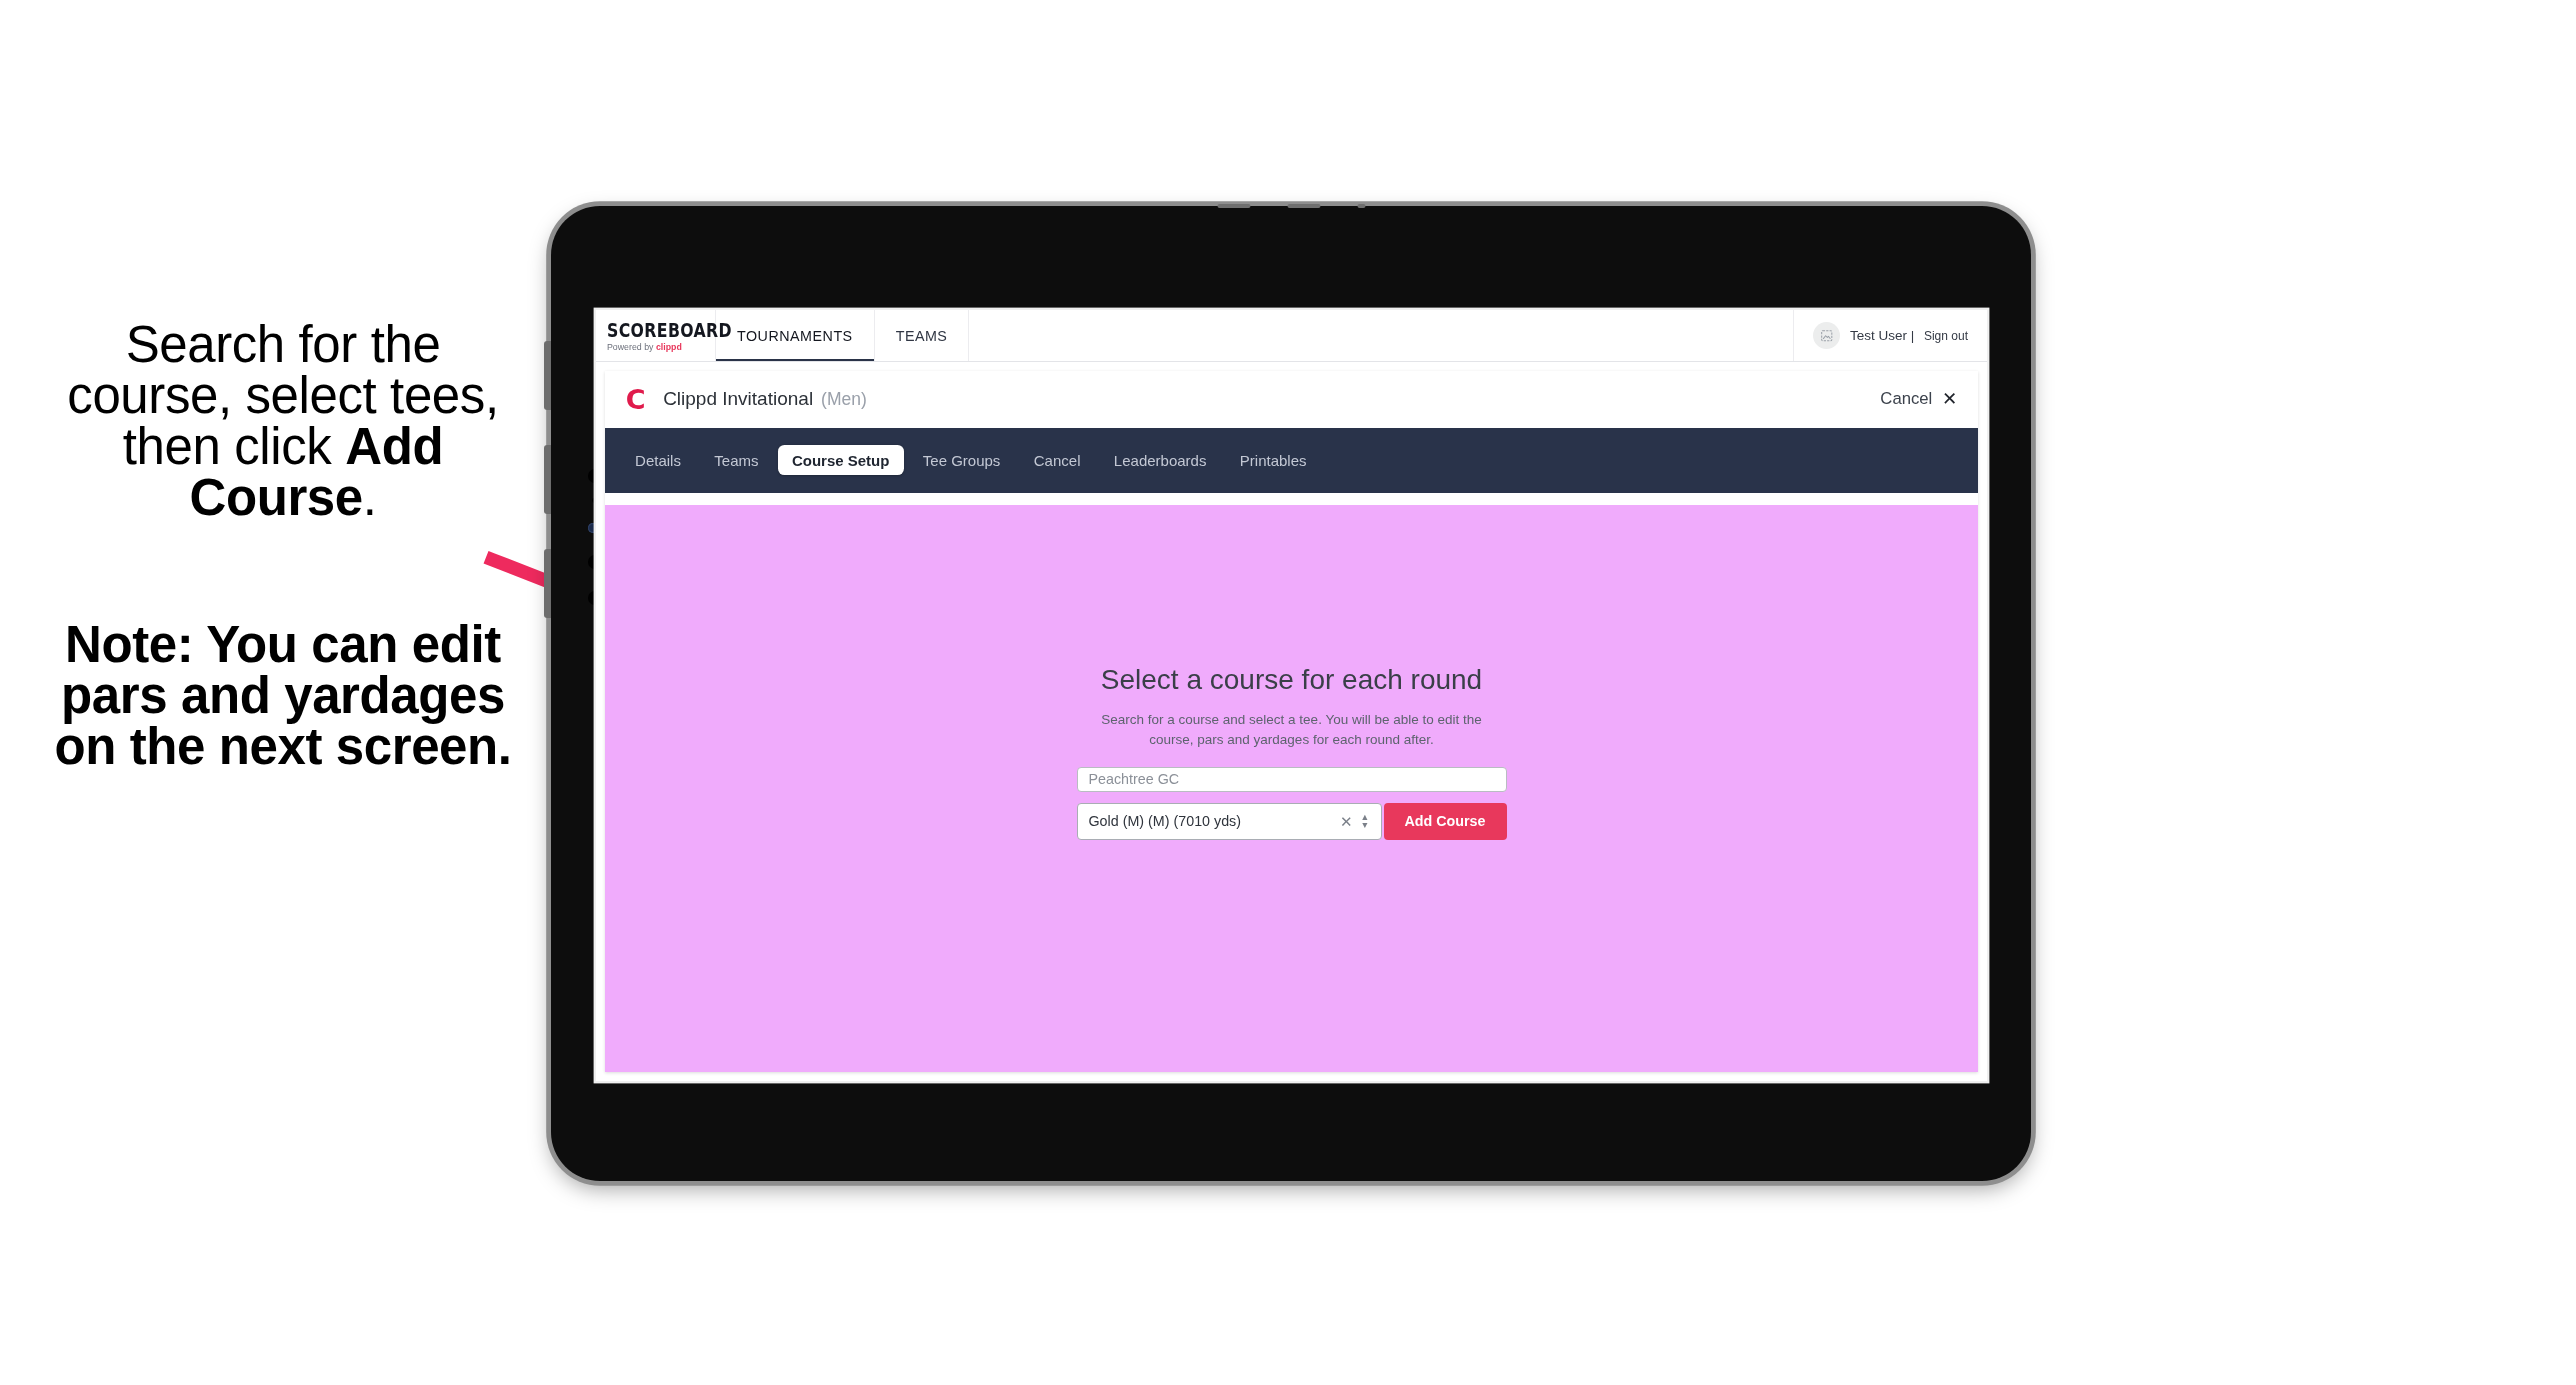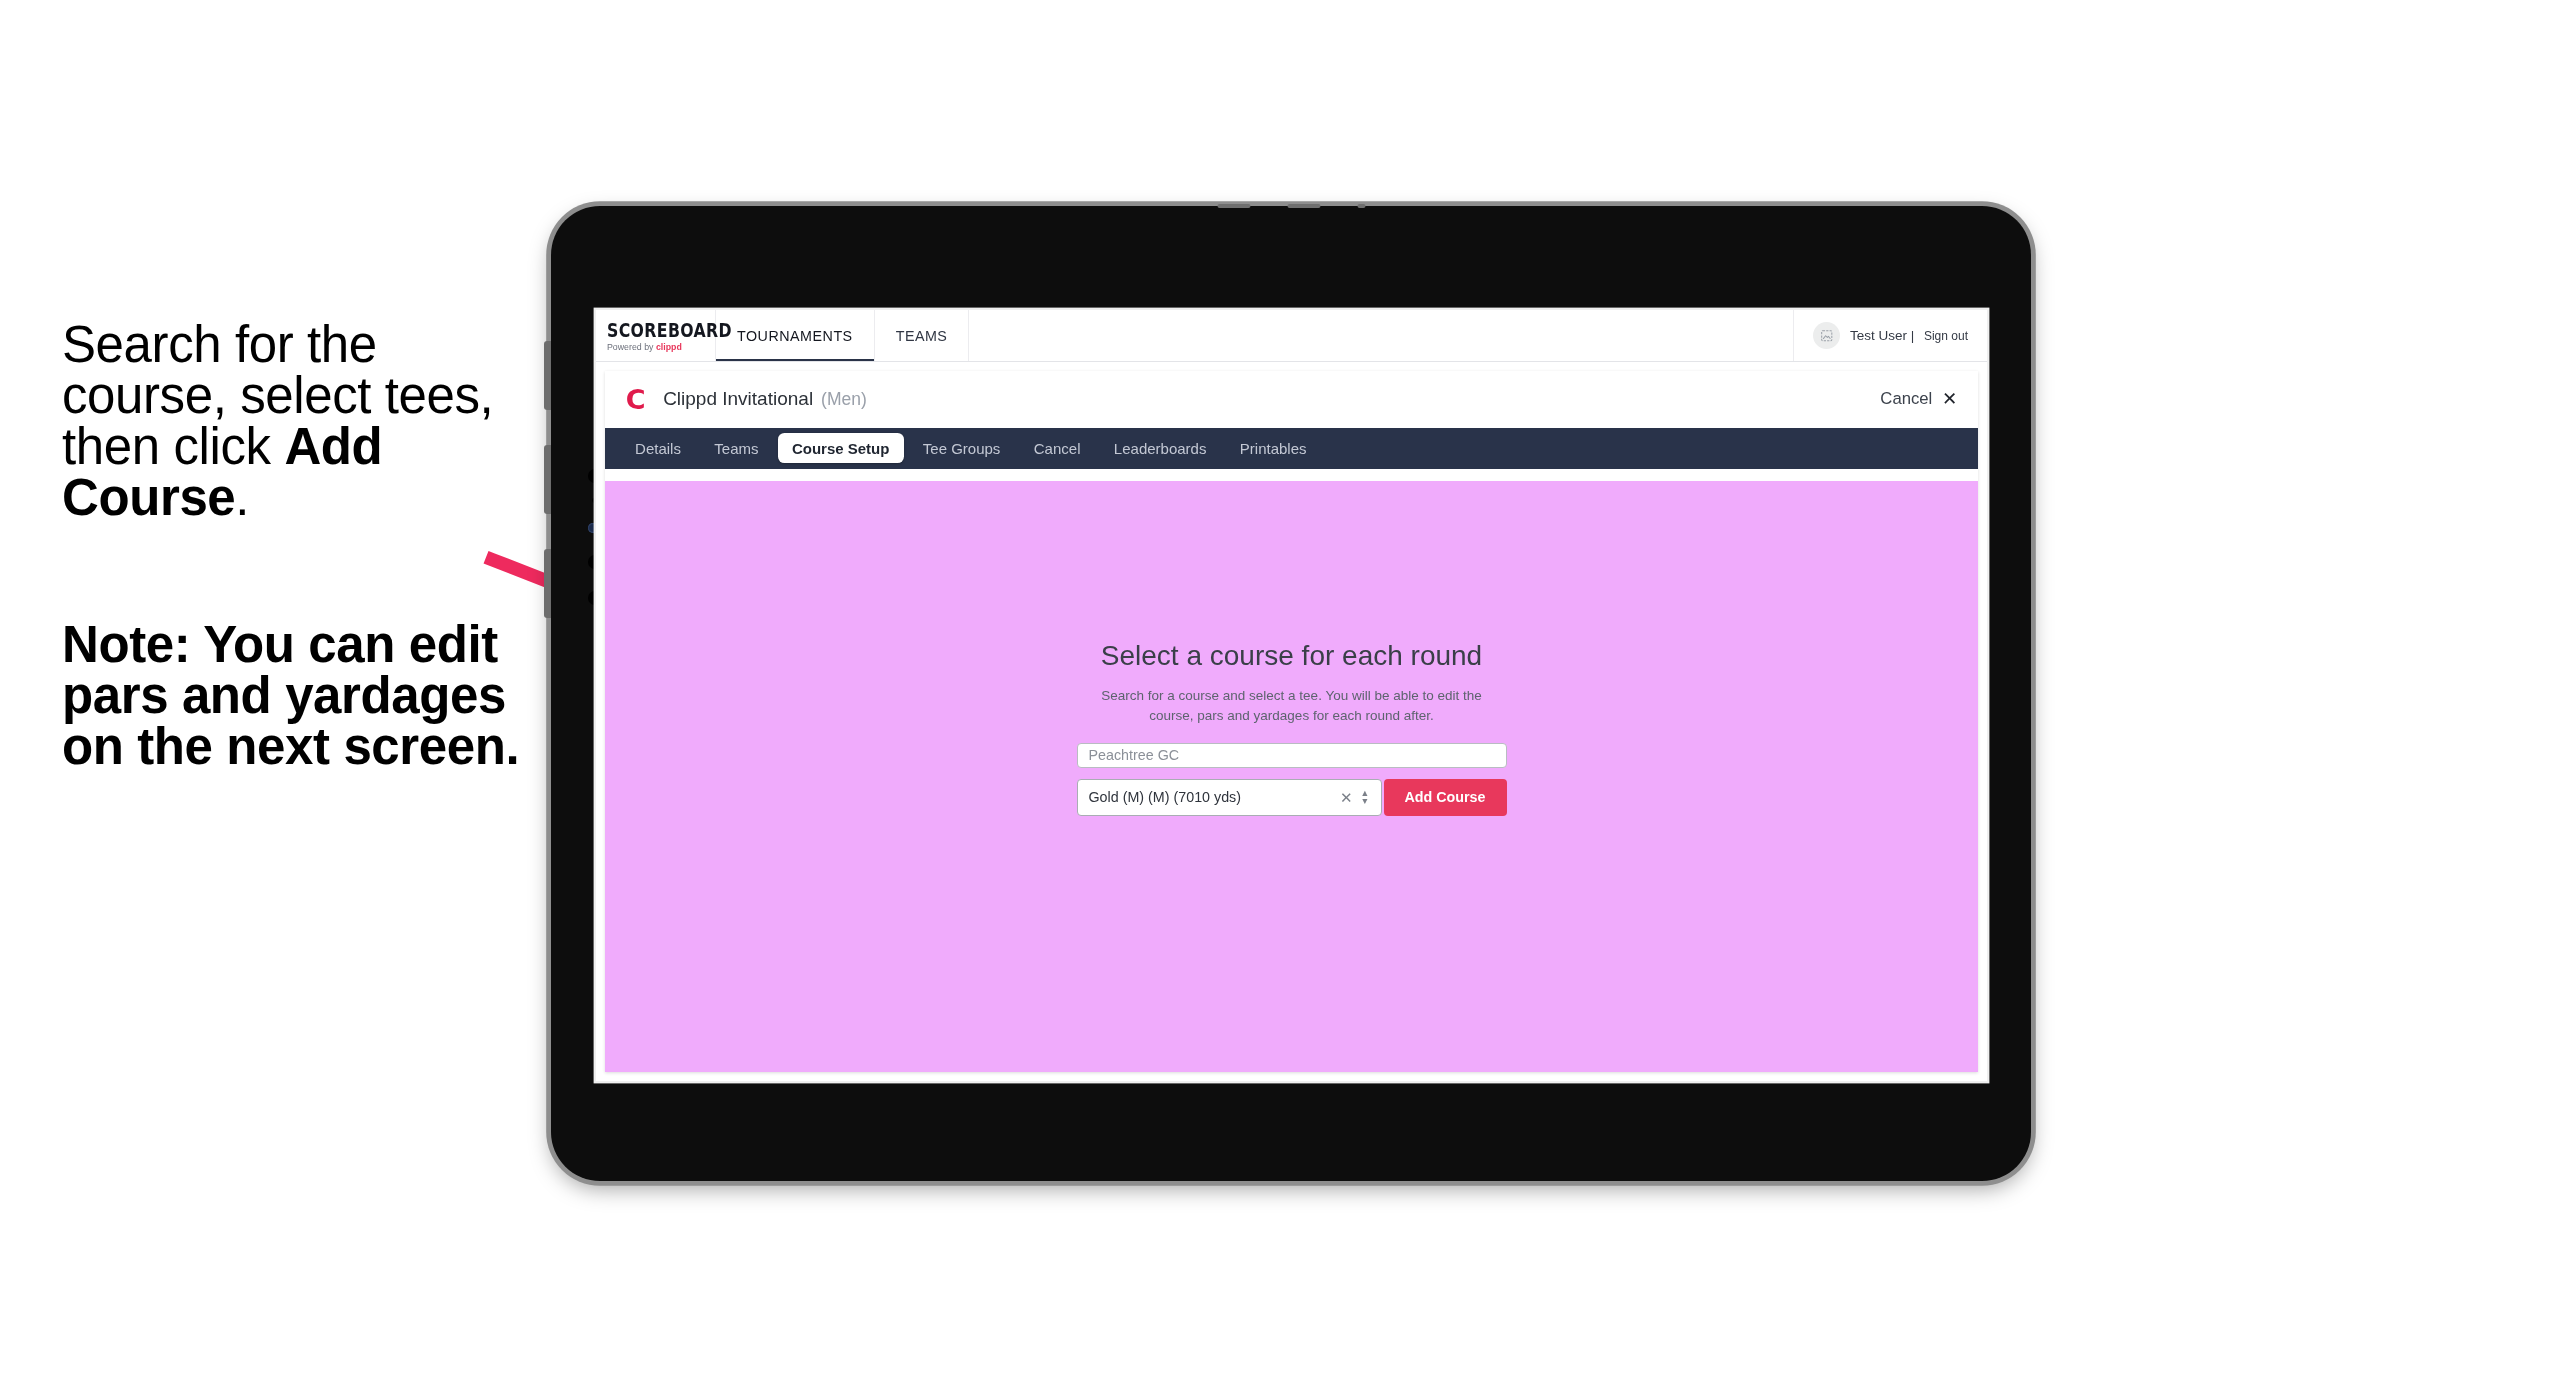--- a/index.html
+++ b/index.html
@@ -11,23 +11,24 @@
     width: 2576px;
     height: 1386px;
     position: relative;
     overflow: hidden;
     font-family: "Liberation Sans", sans-serif;
   }
 
   
   #instructions {
     position: absolute;
-    left: 62px;
+    left: 44px;
     top: 319px;
     width: 478px;
+    text-align: center;
   }
   .instr-para {
     margin: 0;
     color: #000000;
     font-size: 51px;
     line-height: 1.0;
     letter-spacing: -0.4px;
   }
   .instr-para.regular { font-weight: 400; }
   .instr-para.bold    { font-weight: 700; }
@@ -234,21 +235,21 @@
   #header-right { margin-left: auto; display: flex; align-items: center; gap: 9.6px; }
   #cancel-label { font-size: 16.7px; color: #3c424c; cursor: pointer; }
   #cancel-x { font-size: 18.3px; color: #21252c; line-height: 1; cursor: pointer; }
 
   
   #section-tabs {
     background: #29334a;
     height: 41px;
     display: flex;
     align-items: center;
-    padding: 0 16px;
+    padding: 12px 16px;
     gap: 4.8px;
   }
   .section-tab {
     font-size: 15px;
     color: #c3c8d4;
     padding: 6.4px 14.3px;
     border-radius: 6.4px;
     cursor: pointer;
     white-space: nowrap;
   }

